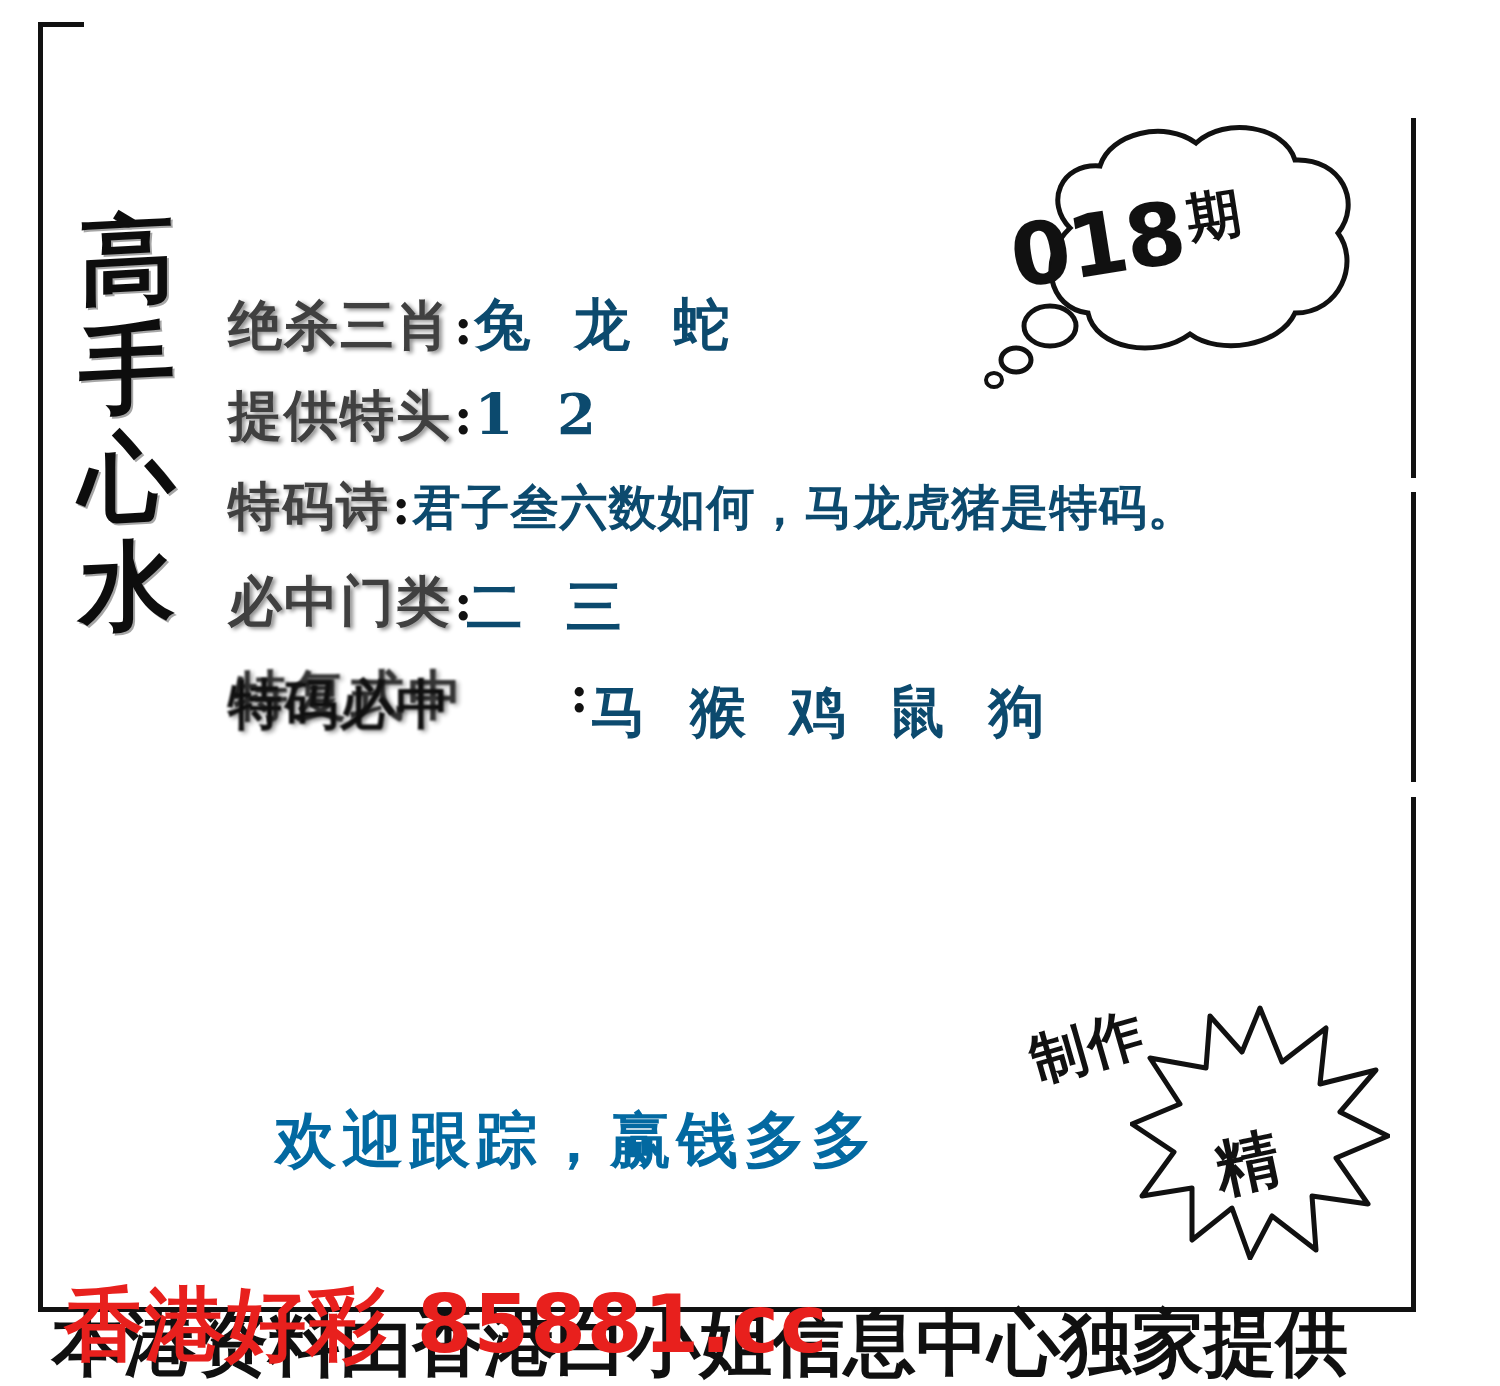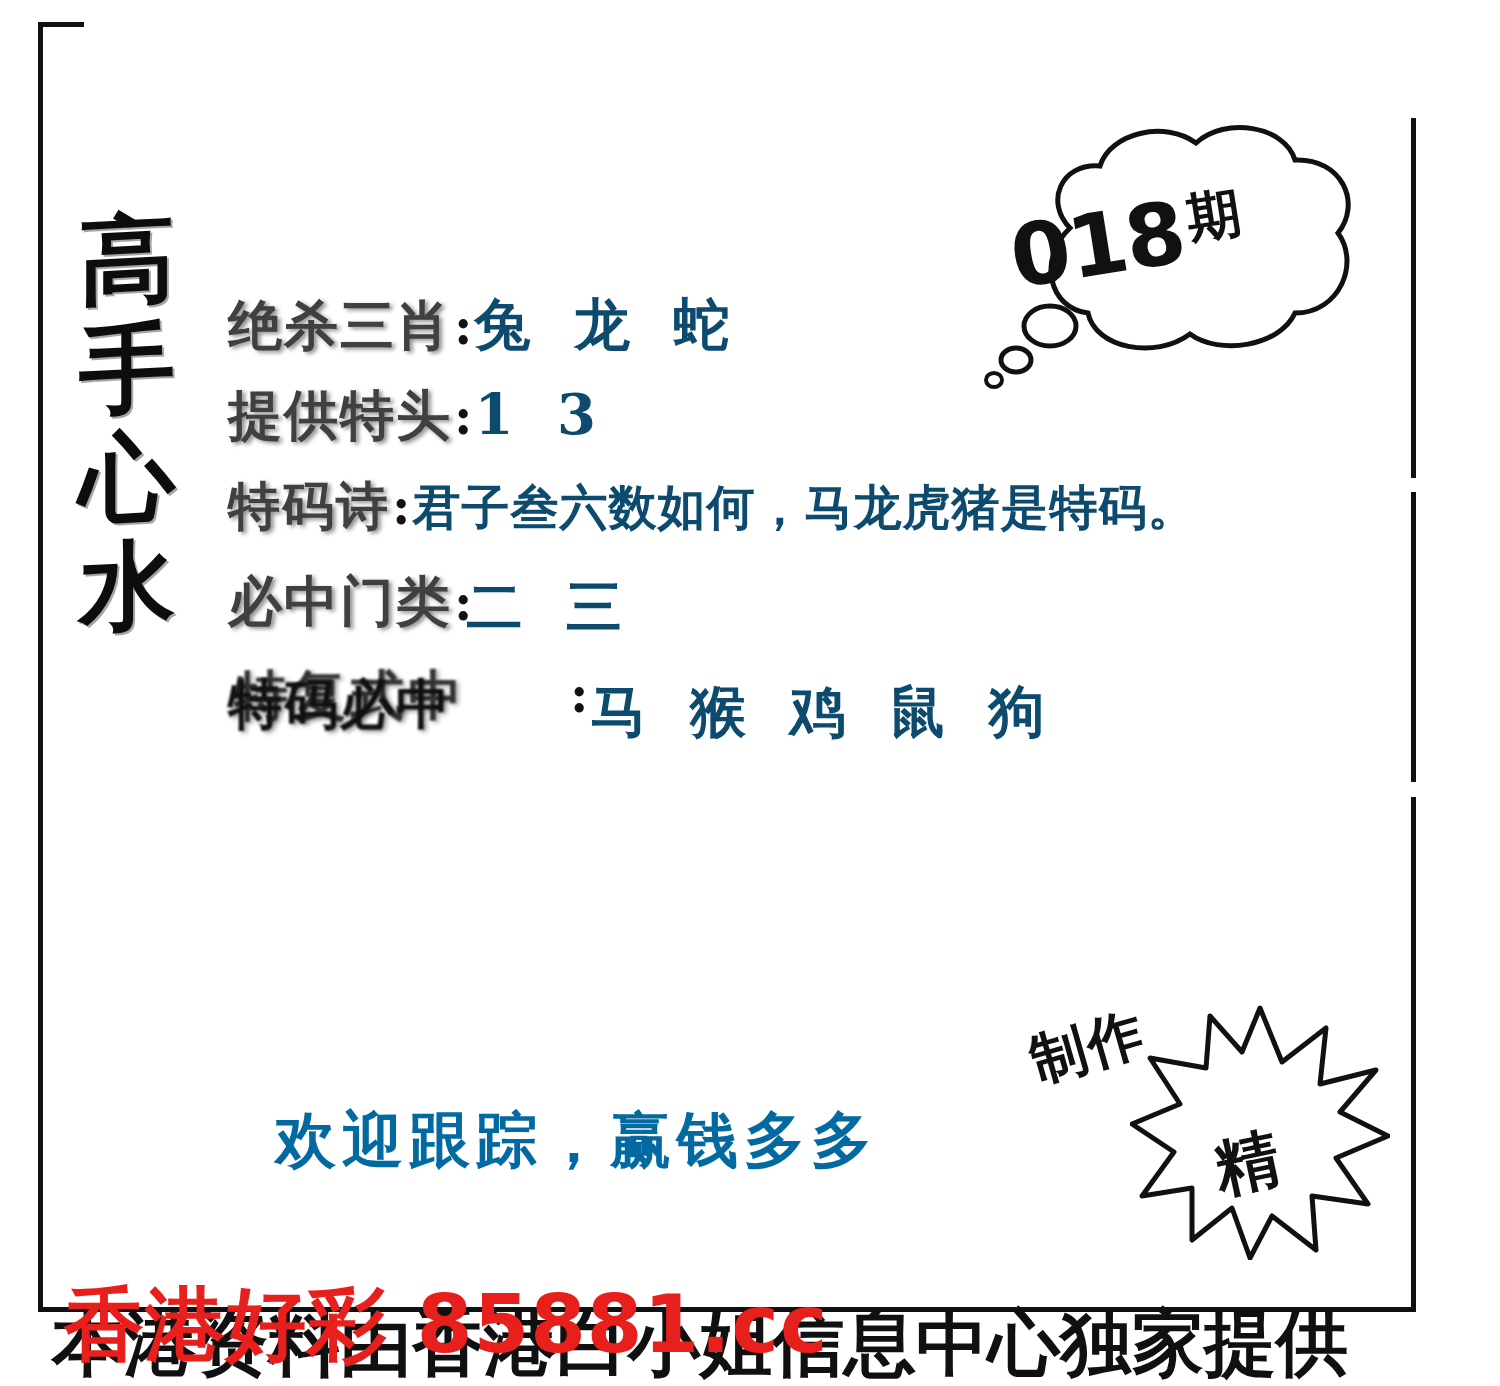--- a/index.html
+++ b/index.html
@@ -255,21 +255,21 @@
   </div>
 </div>
 
 <div id="rows">
 
   <div class="row">
     <span class="row-label">绝杀三肖</span><span class="row-colon">:</span><span class="row-value">兔 龙 蛇</span>
   </div>
 
   <div class="row">
-    <span class="row-label">提供特头</span><span class="row-colon">:</span><span class="row-value">1 3</span>
+    <span class="row-label">提供特头</span><span class="row-colon">:</span><span class="row-value">1 2</span>
   </div>
 
   <div class="row row-poem">
     <span class="row-label">特码诗</span><span class="row-colon">:</span><span class="row-value">君子叁六数如何，马龙虎猪是特码。</span>
   </div>
 
   <div class="row row-menlei">
     <span class="row-label">必中门类</span><span class="row-colon">:</span><span class="row-value">二 三</span>
   </div>
 

